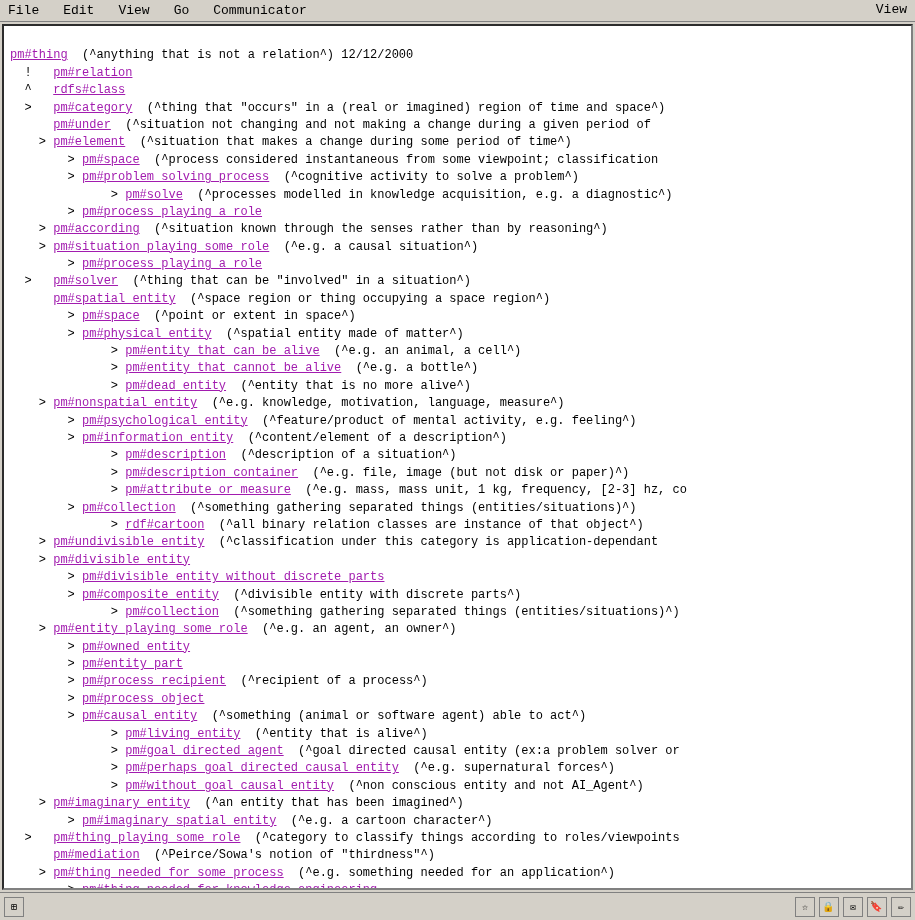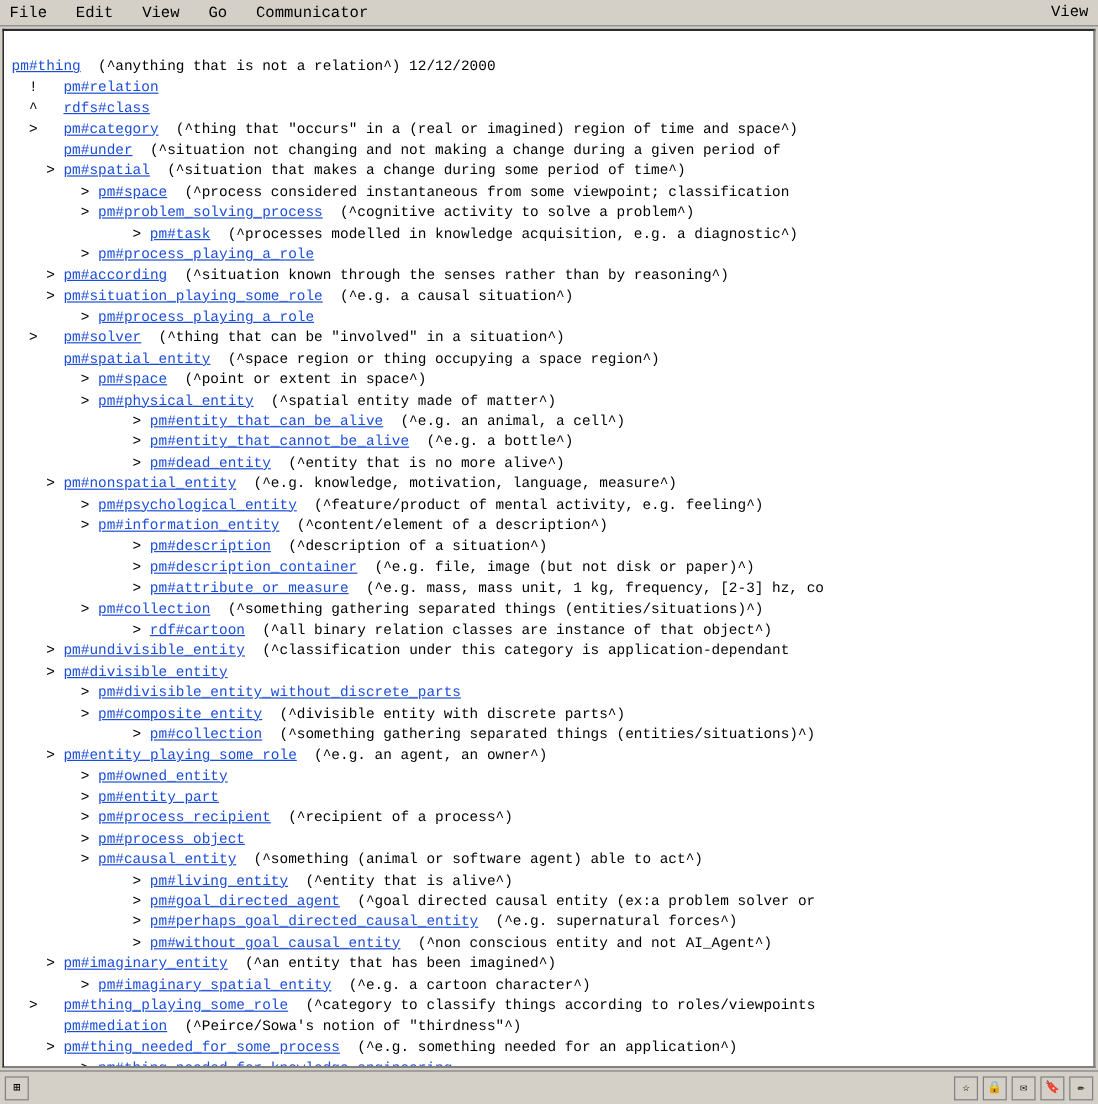--- a/index.html
+++ b/index.html
@@ -40,21 +40,21 @@
       overflow: auto;
       padding: 4px 6px;
     }
     .content-text {
       white-space: pre;
       font-family: 'Courier New', Courier, monospace;
       font-size: 12px;
       line-height: 1.45;
     }
     a.ontology-link {
-      color: #1d4ed8;
+      color: #a21caf;
       text-decoration: underline;
       cursor: pointer;
     }
     
     .statusbar {
       background: #d4d0c8;
       height: 28px;
       border-top: 1px solid #808080;
       display: flex;
       align-items: center;
@@ -96,24 +96,24 @@
   </div>
 </div>
 
 <div class="content-area">
   <div class="content-text">
 <span><a class="ontology-link">pm#thing</a>  (^anything that is not a relation^) 12/12/2000</span>
 <span>  !   <a class="ontology-link">pm#relation</a></span>
 <span>  ^   <a class="ontology-link">rdfs#class</a></span>
 <span>  &gt;   <a class="ontology-link">pm#category</a>  (^thing that "occurs" in a (real or imagined) region of time and space^)</span>
 <span>      <a class="ontology-link">pm#under</a>  (^situation not changing and not making a change during a given period of</span>
-<span>    &gt; <a class="ontology-link">pm#spatial</a>  (^situation that makes a change during some period of time^)</span>
+<span>    &gt; <a class="ontology-link">pm#element</a>  (^situation that makes a change during some period of time^)</span>
 <span>        &gt; <a class="ontology-link">pm#space</a>  (^process considered instantaneous from some viewpoint; classification</span>
 <span>        &gt; <a class="ontology-link">pm#problem_solving_process</a>  (^cognitive activity to solve a problem^)</span>
-<span>              &gt; <a class="ontology-link">pm#task</a>  (^processes modelled in knowledge acquisition, e.g. a diagnostic^)</span>
+<span>              &gt; <a class="ontology-link">pm#solve</a>  (^processes modelled in knowledge acquisition, e.g. a diagnostic^)</span>
 <span>        &gt; <a class="ontology-link">pm#process_playing_a_role</a></span>
 <span>    &gt; <a class="ontology-link">pm#according</a>  (^situation known through the senses rather than by reasoning^)</span>
 <span>    &gt; <a class="ontology-link">pm#situation_playing_some_role</a>  (^e.g. a causal situation^)</span>
 <span>        &gt; <a class="ontology-link">pm#process_playing_a_role</a></span>
 <span>  &gt;   <a class="ontology-link">pm#solver</a>  (^thing that can be "involved" in a situation^)</span>
 <span>      <a class="ontology-link">pm#spatial_entity</a>  (^space region or thing occupying a space region^)</span>
 <span>        &gt; <a class="ontology-link">pm#space</a>  (^point or extent in space^)</span>
 <span>        &gt; <a class="ontology-link">pm#physical_entity</a>  (^spatial entity made of matter^)</span>
 <span>              &gt; <a class="ontology-link">pm#entity_that_can_be_alive</a>  (^e.g. an animal, a cell^)</span>
 <span>              &gt; <a class="ontology-link">pm#entity_that_cannot_be_alive</a>  (^e.g. a bottle^)</span>

